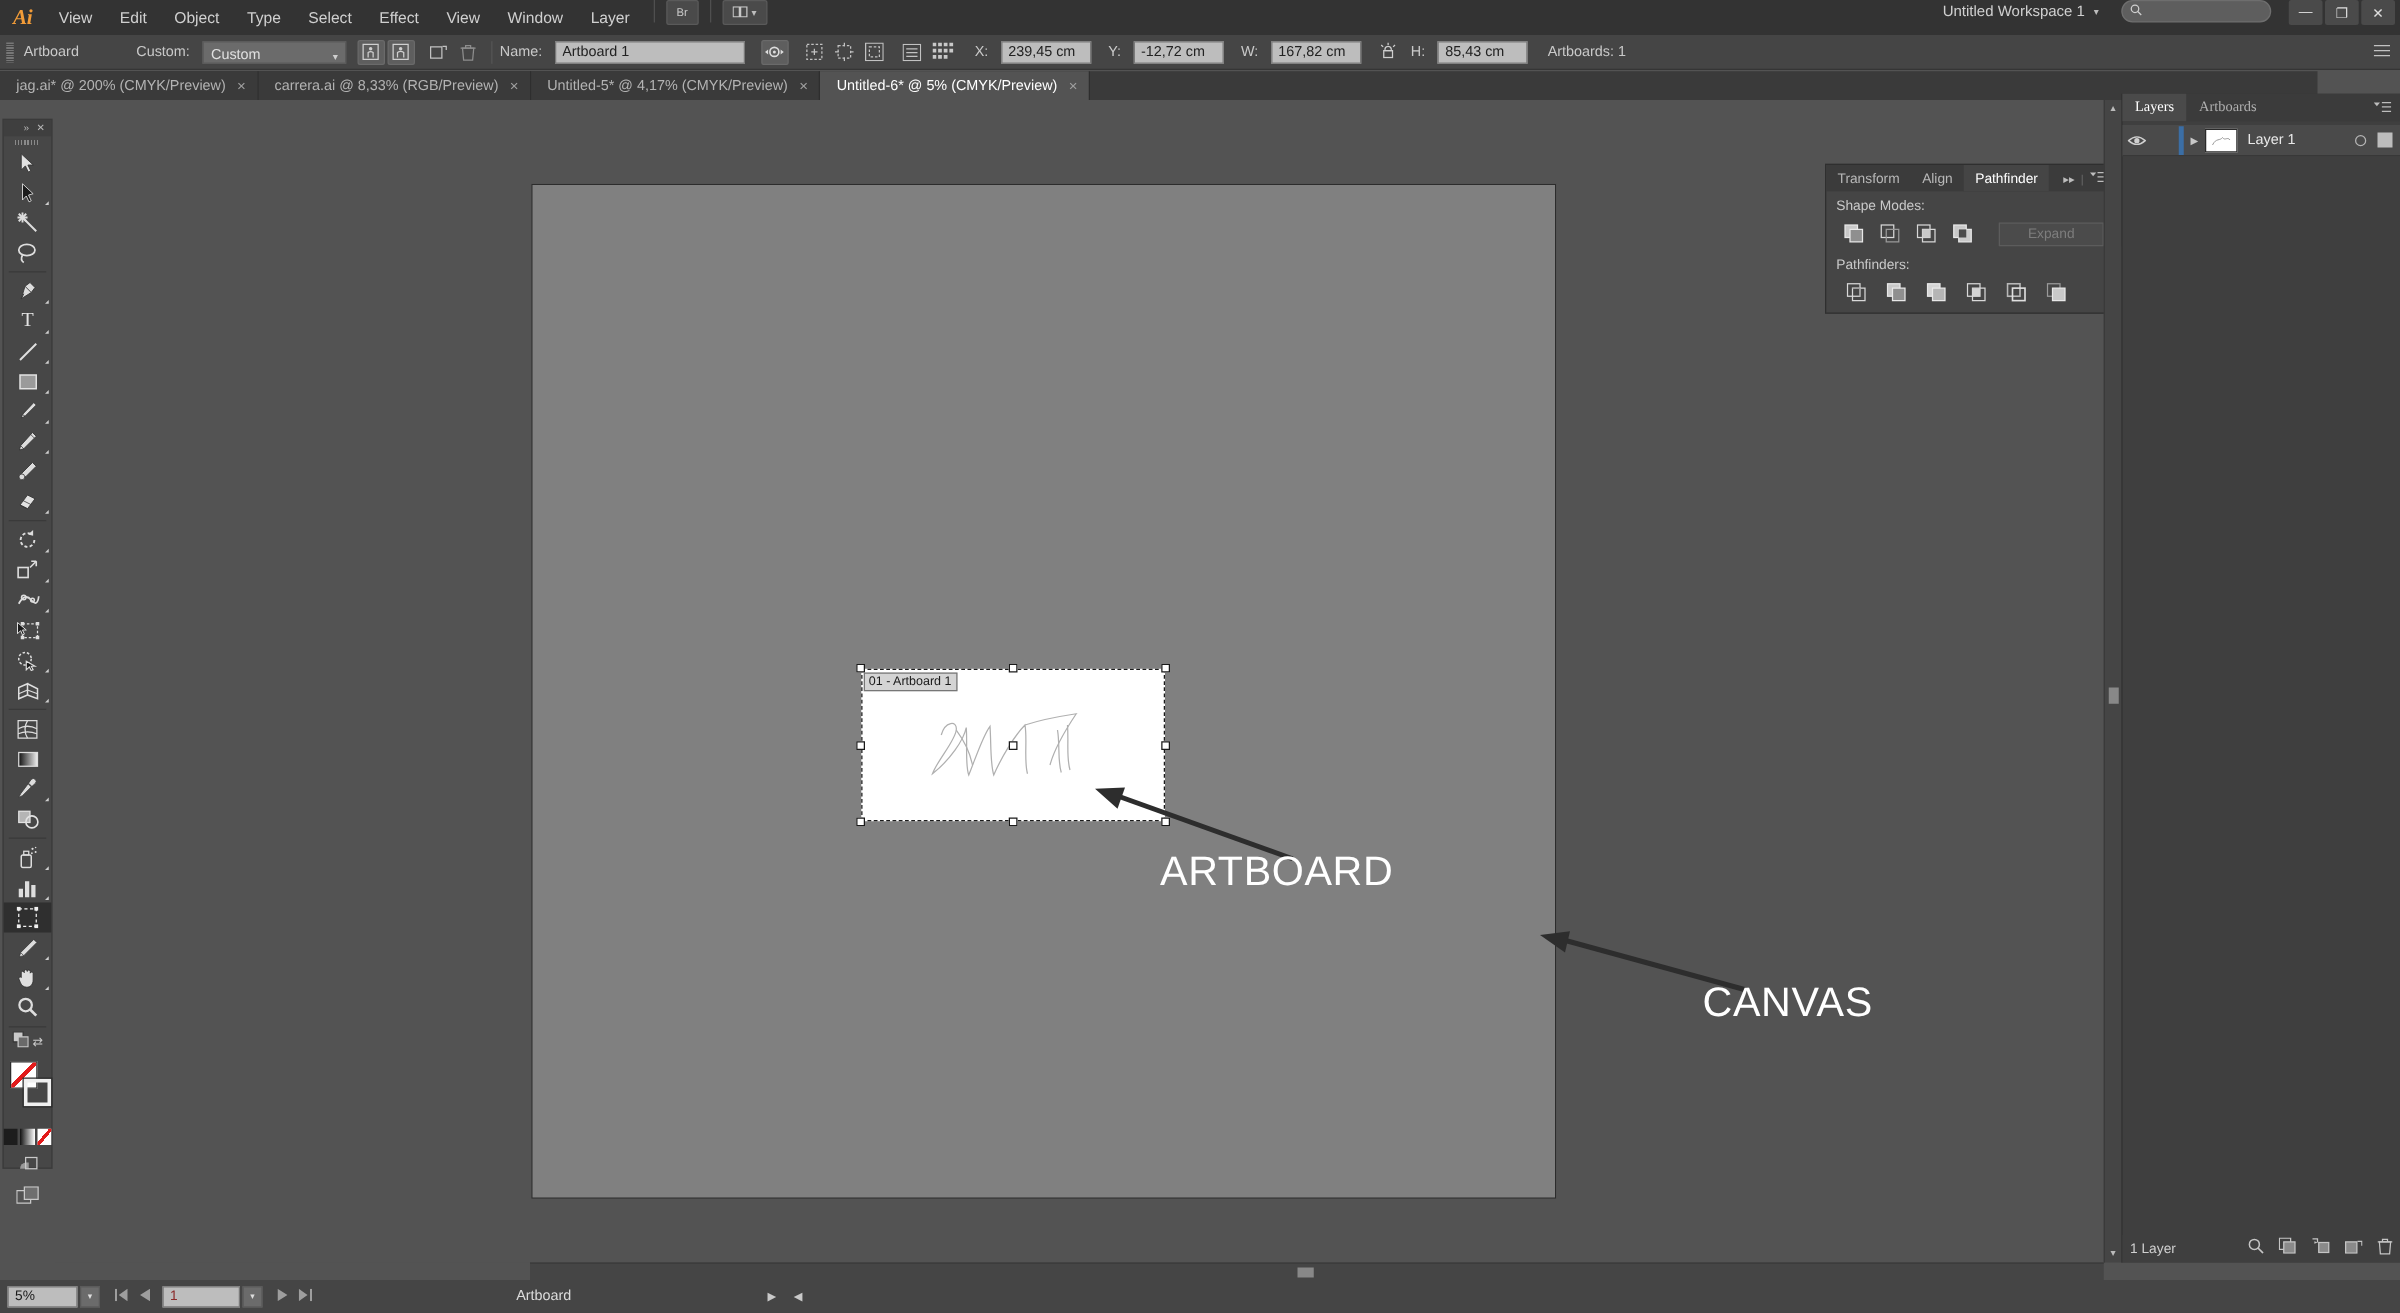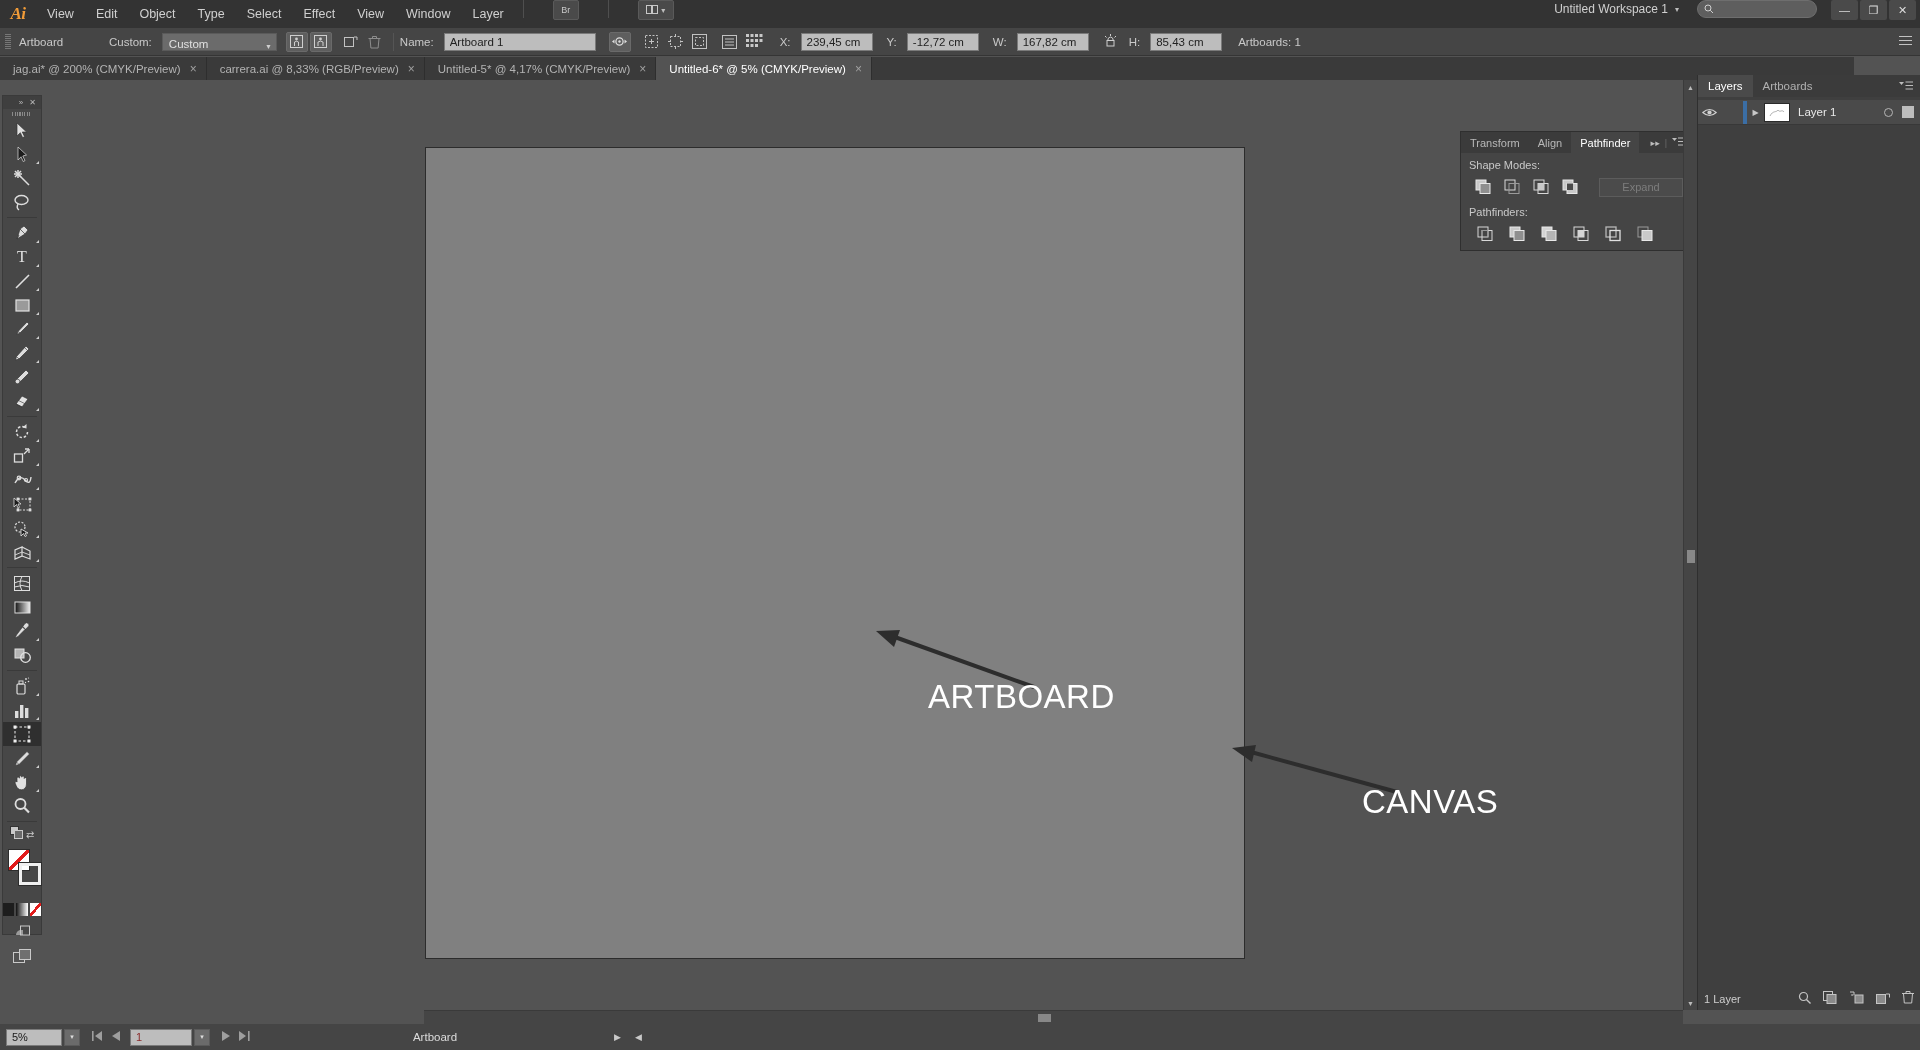--- a/index.html
+++ b/index.html
@@ -21,21 +21,21 @@
     width: 36px; height: 28px; display: flex; align-items: center; justify-content: center;
     color: #f29c38; font-size: 17px; font-weight: bold; font-style: italic;
     font-family: "Liberation Serif", serif; letter-spacing: -0.5px;
   }
   .menu-item {
     padding: 0 11px; height: 28px; line-height: 28px;
     color: #d0d0d0; font-size: 12.5px; cursor: default; white-space: nowrap;
   }
   .menu-sep { width: 1px; height: 18px; background: #4f4f4f; margin: 0 8px; }
   .mb-btn {
-    width: 26px; height: 20px; margin: 0 21px;
+    width: 26px; height: 20px; margin: 0 1px;
     border: 1px solid #5a5a5a; background: #4a4a4a; border-radius: 2px;
     display: flex; align-items: center; justify-content: center;
     color: #c8c8c8; font-size: 9px;
   }
   .mb-btn2 { width: 36px; display:flex; align-items:center; justify-content:center; gap:2px;}
   .ws-label { margin-left: auto; display: flex; align-items: center; color: #d0d0d0; font-size: 12px; }
   .ws-box { display:flex; align-items:center; gap:7px; padding: 2px 8px; }
   .ws-caret { font-size: 8px; color: #bdbdbd; }
   .search-box {
     margin-left: 10px; width: 120px; height: 18px; background: #5e5e5e;
@@ -209,21 +209,21 @@
   .dock-item {
     height: 27px; display: flex; align-items: center; gap: 8px; padding-left: 6px;
     color: #cfcfcf; font-size: 11.5px;
   }
   .dock-item.active { background: #5a5a5a; color: #ffffff; }
 
   .layers-panel {
     position: absolute; top: 75px; right: 0; width: 223px; bottom: 40px;
     background: #3f3f3f; border-left: 1px solid #2f2f2f;
   }
-  .lp-tabs { height: 22px; display: flex; background: #3b3b3b; align-items: stretch; }
+  .lp-tabs { height: 22px; display: flex; background: #3b3b3b; align-items: stretch; font-family: Liberation Serif, serif; }
   .lp-tab { padding: 0 10px; display: flex; align-items: center; font-size: 11.5px; color: #b0b0b0; }
   .lp-tab.active { background: #4a4a4a; color: #ffffff; }
   .lp-menu { margin-left: auto; display: flex; align-items: center; padding-right: 7px; color: #bdbdbd; font-size: 10px; }
   .layer-row {
     height: 25px; display: flex; align-items: center; background: #4a4a4a;
     border-bottom: 1px solid #383838; margin-top: 3px;
   }
   .lr-eye { width: 23px; display:flex; align-items:center; justify-content:center; color:#cfcfcf; }
   .lr-lock { width: 22px; }
   .lr-bar { width: 4px; height: 23px; background: #3b6ea5; }
@@ -755,20 +755,43 @@
       <svg width="19" height="15" viewBox="0 0 19 15">
           <rect x="0.5" y="3.5" width="11" height="10" fill="none" stroke="#c9c9c9"></rect>
           <rect x="6.5" y="0.5" width="11" height="10" fill="#6f6f6f" stroke="#c9c9c9"></rect>
         </svg>
     </div>
   </div>
 
   <div class="canvas-wrap">
     <div class="canvas-rect"></div>
 
+    <div class="artboard-sel">
+      <div class="artboard-white">
+        <div class="ab-label">01 - Artboard 1</div>
+        <svg class="sketch" width="150" height="70" viewBox="0 0 150 70">
+          <g fill="none" stroke="#b0b0b0" stroke-width="1">
+            <path d="M13 24 C16 13, 26 12, 25 20 C24 29, 10 44, 6 55 C20 44, 31 28, 33 18 C34 31, 32 48, 35 56 C40 44, 46 25, 52 17 C53 30, 52 46, 55 56 C61 42, 72 24, 80 16 C82 28, 79 44, 82 55"></path>
+            <path d="M80 16 C92 12, 108 9, 121 7 C113 19, 104 33, 100 48"></path>
+            <path d="M106 20 C108 32, 106 44, 109 54"></path>
+            <path d="M114 16 C115 30, 113 42, 116 52"></path>
+            <path d="M25 20 C31 28, 36 38, 38 48"></path>
+          </g>
+        </svg>
+      </div>
+      <div class="handle" style="left:-4px;top:-4px"></div>
+      <div class="handle" style="left:118px;top:-4px"></div>
+      <div class="handle" style="left:240px;top:-4px"></div>
+      <div class="handle" style="left:-4px;top:58px"></div>
+      <div class="handle" style="left:118px;top:58px"></div>
+      <div class="handle" style="left:240px;top:58px"></div>
+      <div class="handle" style="left:-4px;top:119px"></div>
+      <div class="handle" style="left:118px;top:119px"></div>
+      <div class="handle" style="left:240px;top:119px"></div>
+    </div>
 
     <svg class="arrow-svg" style="left:830px;top:545px" width="170" height="70">
       <line x1="160" y1="62" x2="18" y2="11" stroke="#2d2d2d" stroke-width="4"></line>
       <path d="M2 6 L26 5 L20 22 Z" fill="#2d2d2d"></path>
     </svg>
     <div class="anno" style="left:884px;top:598px">ARTBOARD</div>
 
     <svg class="arrow-svg" style="left:1185px;top:660px" width="175" height="60">
       <line x1="168" y1="52" x2="22" y2="12" stroke="#2d2d2d" stroke-width="4"></line>
       <path d="M3 8 L27 5 L23 22 Z" fill="#2d2d2d"></path>

